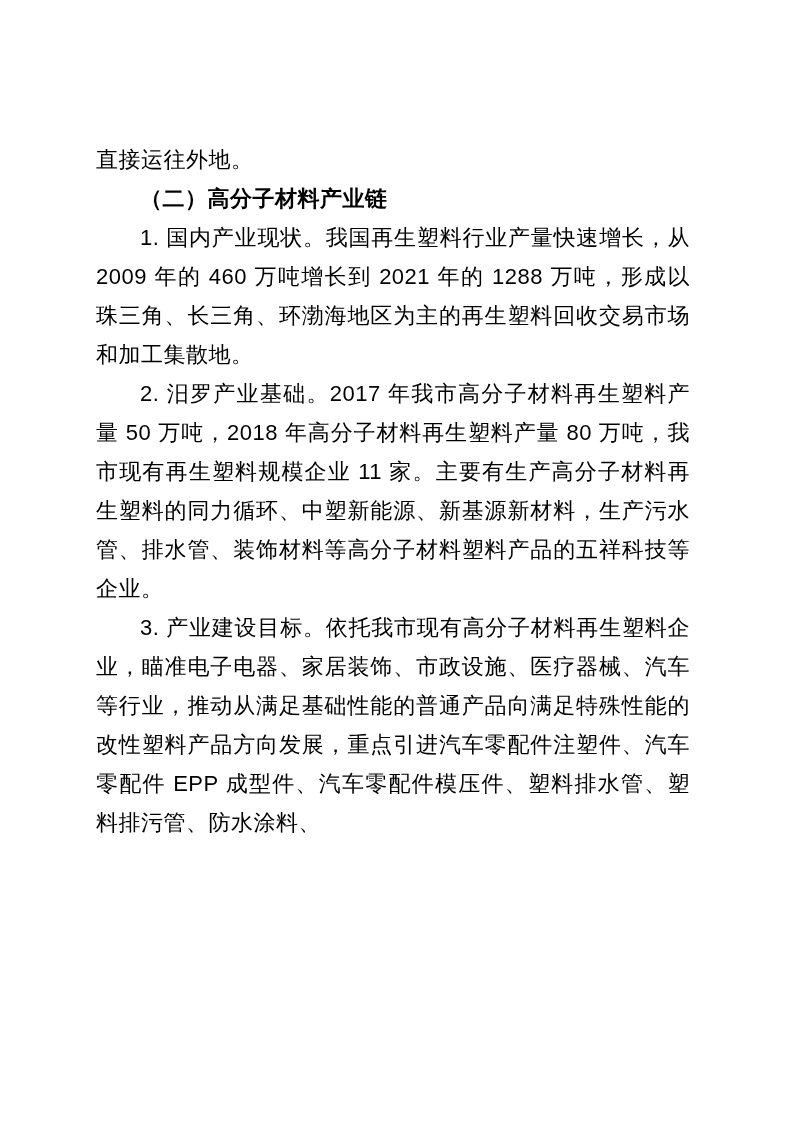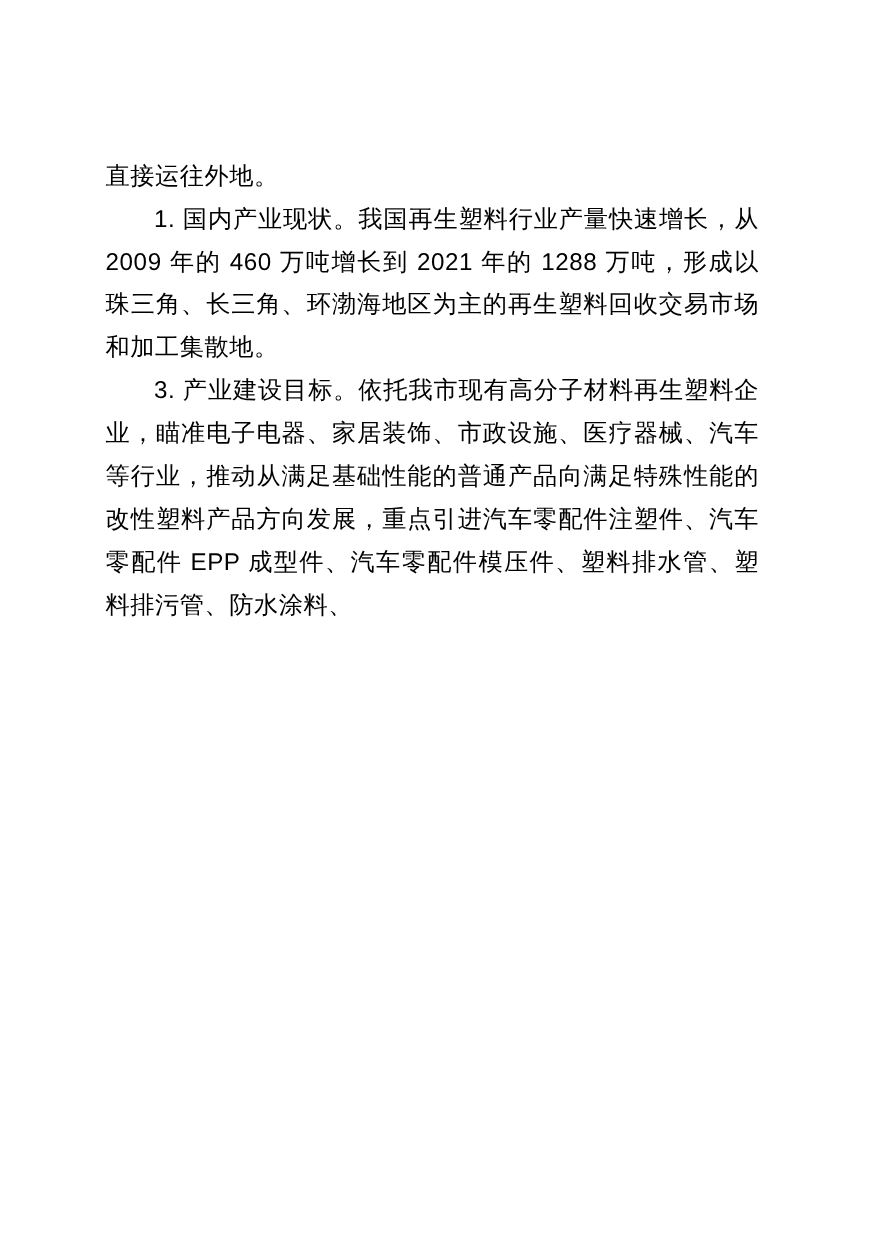--- a/index.html
+++ b/index.html
@@ -47,18 +47,20 @@
     letter-spacing: 3px;
     white-space: nowrap;
   }
 </style>
 </head>
 <body>
 
 <div class="page">
   <div class="content">
     <p class="no-indent">直接运往外地。</p>
+    <p class="heading">（二）高分子材料产业链</p>
     <p>1. 国内产业现状。我国再生塑料行业产量快速增长，从 2009 年的 460 万吨增长到 2021 年的 1288 万吨，形成以珠三角、长三角、环渤海地区为主的再生塑料回收交易市场和加工集散地。</p>
+    <p>2. 汨罗产业基础。2017 年我市高分子材料再生塑料产量 50 万吨，2018 年高分子材料再生塑料产量 80 万吨，我市现有再生塑料规模企业 11 家。主要有生产高分子材料再生塑料的同力循环、中塑新能源、新基源新材料，生产污水管、排水管、装饰材料等高分子材料塑料产品的五祥科技等企业。</p>
     <p>3. 产业建设目标。依托我市现有高分子材料再生塑料企业，瞄准电子电器、家居装饰、市政设施、医疗器械、汽车等行业，推动从满足基础性能的普通产品向满足特殊性能的改性塑料产品方向发展，重点引进汽车零配件注塑件、汽车零配件 EPP 成型件、汽车零配件模压件、塑料排水管、塑料排污管、防水涂料、</p>
   </div>
 
   <div class="footer">— 6 —</div>
 </div>
 
 </body></html>

